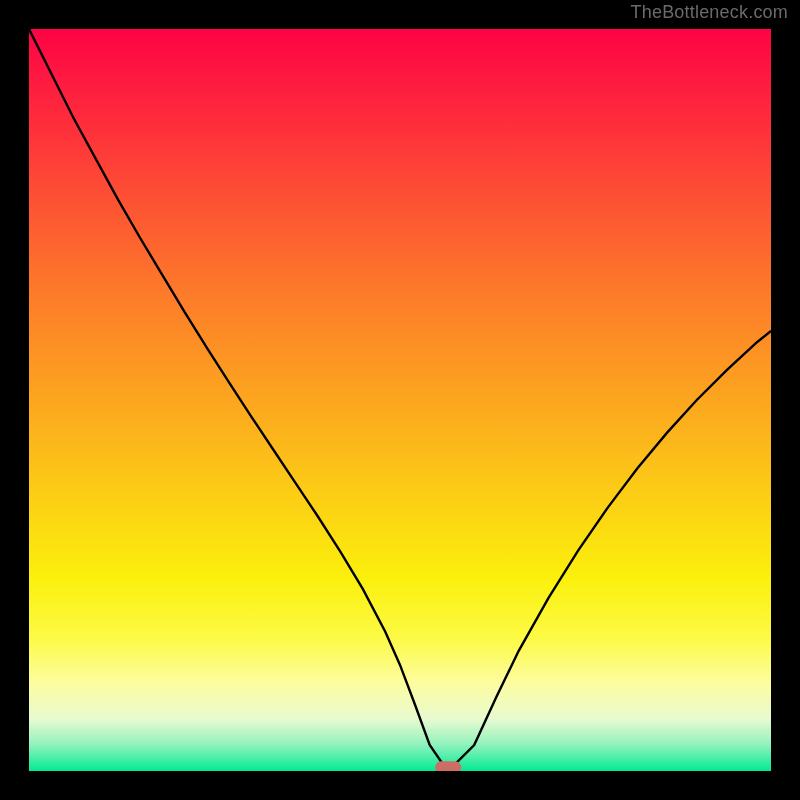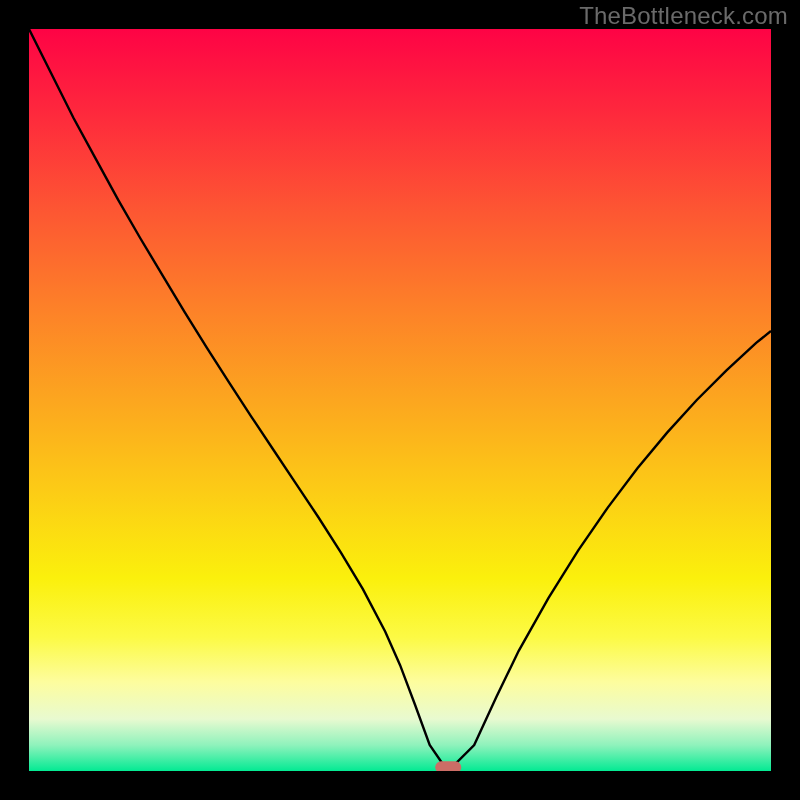--- a/index.html
+++ b/index.html
@@ -15,21 +15,21 @@
     position: relative;
     width: 800px;
     height: 800px;
     background: #000;
   }
   .watermark {
     position: absolute;
     top: 2px;
     right: 12px;
     color: #6a6a6a;
-    font-size: 24px;
+    font-size: 18px;
     font-weight: 500;
     letter-spacing: 0.2px;
     z-index: 10;
     user-select: none;
   }
   .plot {
     position: absolute;
     left: 29px;
     top: 29px;
     width: 742px;

